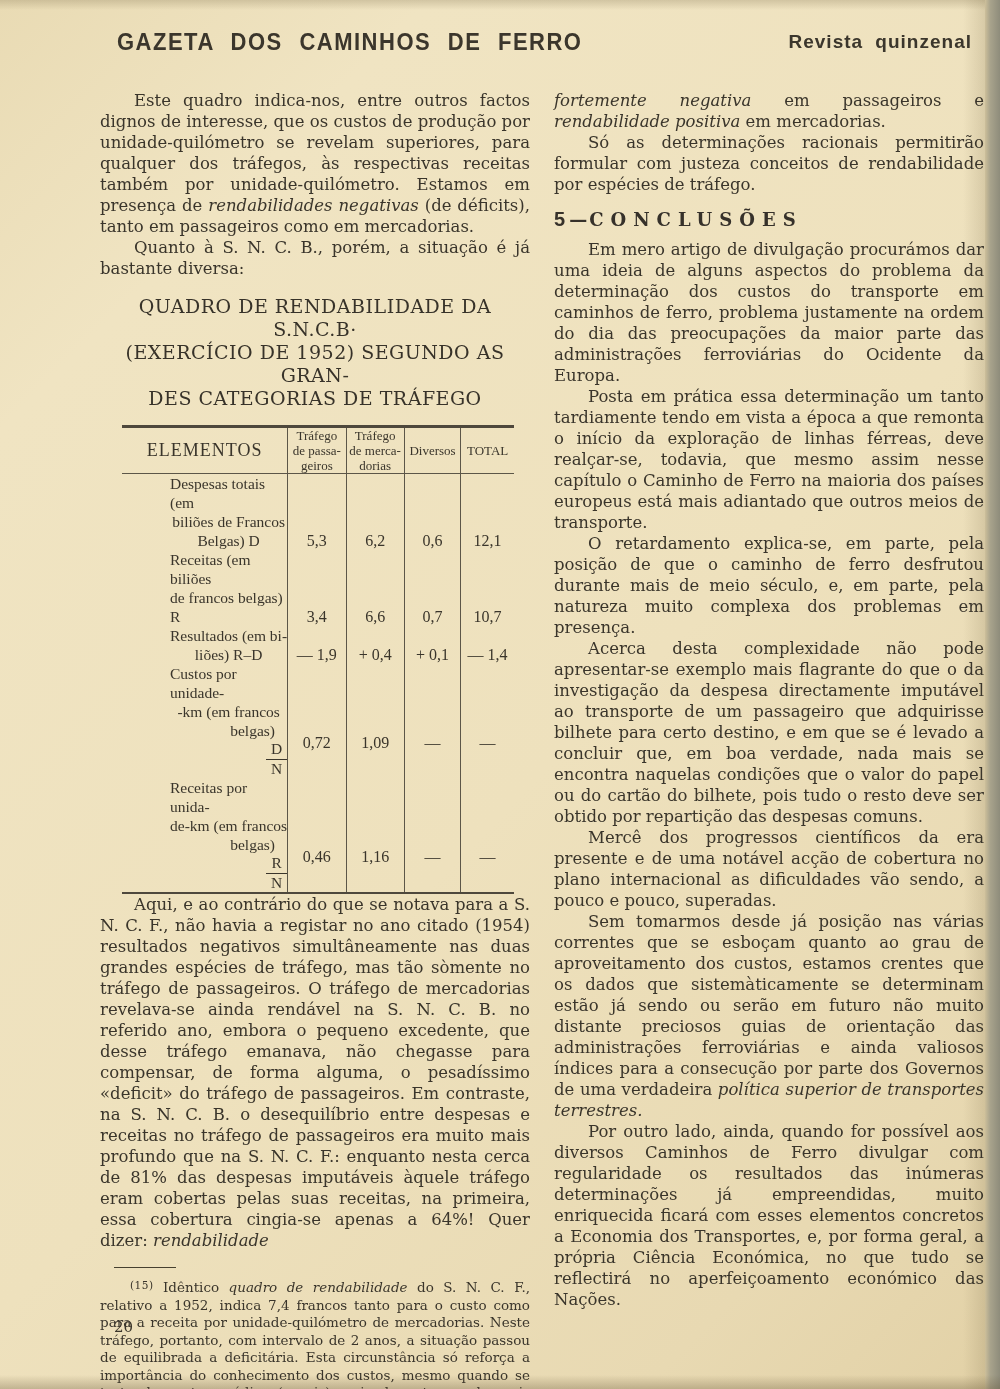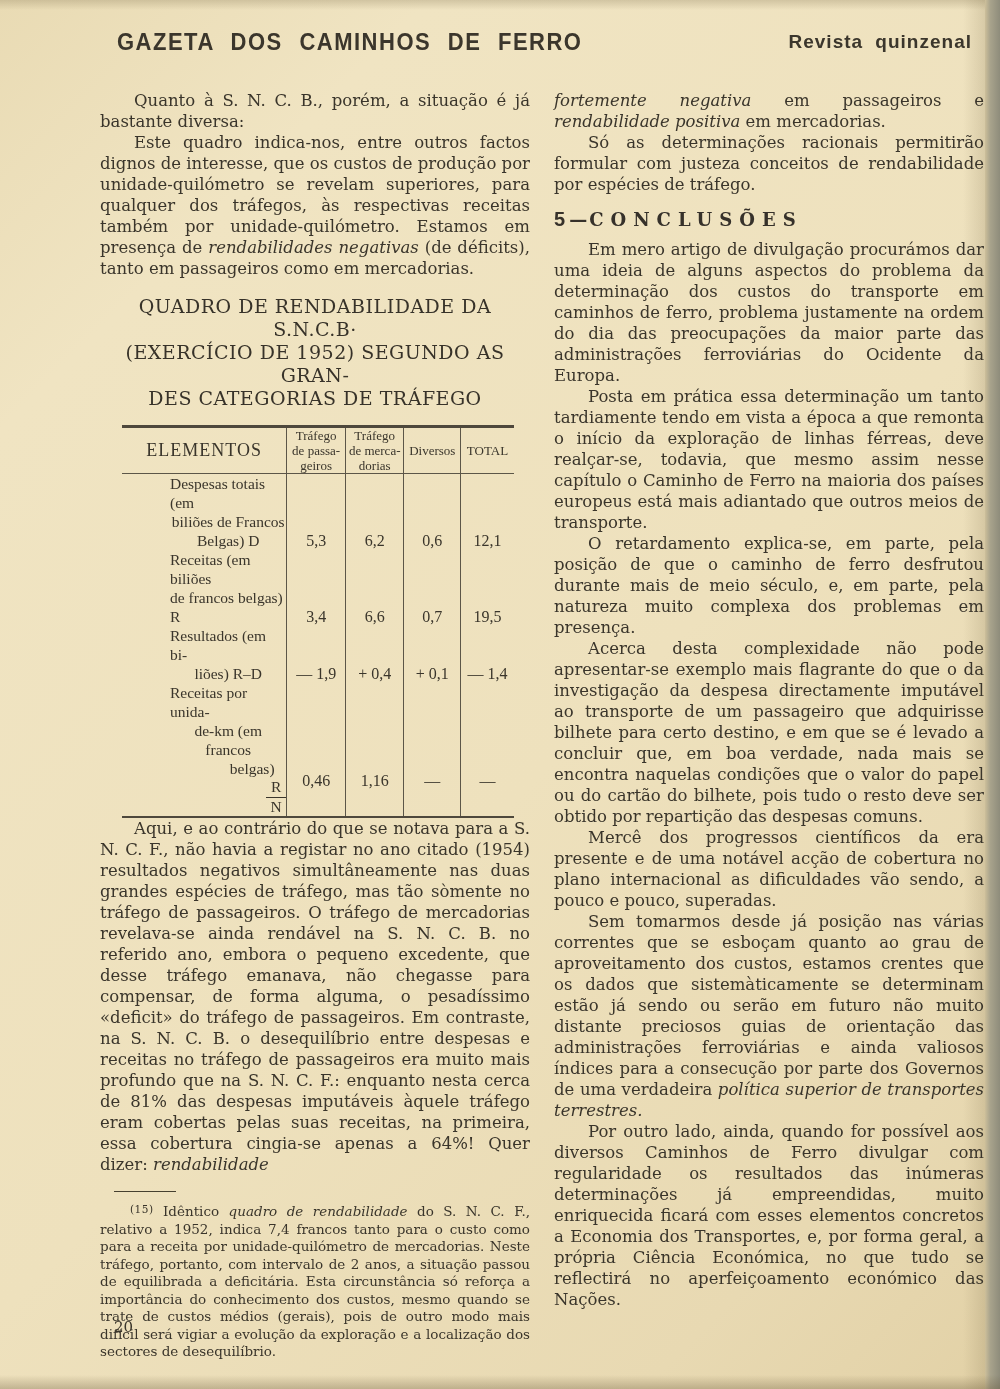--- a/index.html
+++ b/index.html
@@ -127,22 +127,22 @@
 <div class="page">
   <div class="edge-right-shadow"></div>
   <div class="edge-right"></div>
 
   <div class="masthead">GAZETA DOS CAMINHOS DE FERRO</div>
   <div class="issue-type">Revista quinzenal</div>
 
   <div class="columns">
 
     <div class="col">
+      <p class="b ind"><span>Este quadro indica-nos, entre outros factos dignos de interesse, que os custos de produção por unidade-quilómetro se revelam superiores, para qualquer dos tráfegos, às respectivas receitas também por unidade-quilómetro. Estamos em presença de </span><i>rendabilidades negativas</i><span> (de déficits), tanto em passageiros como em mercadorias.</span></p>
       <p class="b ind">Quanto à S. N. C. B., porém, a situação é já bastante diversa:</p>
-      <p class="b ind"><span>Este quadro indica-nos, entre outros factos dignos de interesse, que os custos de produção por unidade-quilómetro se revelam superiores, para qualquer dos tráfegos, às respectivas receitas também por unidade-quilómetro. Estamos em presença de </span><i>rendabilidades negativas</i><span> (de déficits), tanto em passageiros como em mercadorias.</span></p>
 
       <h2 class="table-title">
         <span>QUADRO DE RENDABILIDADE DA S.N.C.B·</span>
         <span>(EXERCÍCIO DE 1952) SEGUNDO AS GRAN-</span>
         <span>DES  CATEGORIAS  DE  TRÁFEGO</span>
       </h2>
 
       <table class="rend">
         <thead>
           <tr>
@@ -174,31 +174,48 @@
             <td class="val c5">12,1</td>
           </tr>
           <tr>
             <td class="lbl">
               <span class="first">Receitas (em biliões</span>
               <span class="first">de francos belgas) R</span>
             </td>
             <td class="val c2">3,4</td>
             <td class="val c3">6,6</td>
             <td class="val c4">0,7</td>
-            <td class="val c5">19,5</td>
+            <td class="val c5">10,7</td>
           </tr>
           <tr>
             <td class="lbl">
               <span class="first">Resultados (em bi-</span>
               <span>liões) R–D</span>
             </td>
             <td class="val c2">— 1,9</td>
             <td class="val c3">+ 0,4</td>
             <td class="val c4">+ 0,1</td>
             <td class="val c5">— 1,4</td>
+          </tr>
+          <tr>
+            <td class="lbl">
+              <span class="first">Custos por unidade-</span>
+              <span>-km (em francos</span>
+              <span>
+                <span>belgas)</span>
+                  <span class="frac">
+                    <span class="ft">D</span>
+                    <span class="fb">N</span>
+                  </span>
+              </span>
+            </td>
+            <td class="val raised c2">0,72</td>
+            <td class="val raised c3">1,09</td>
+            <td class="val raised c4">—</td>
+            <td class="val raised c5">—</td>
           </tr>
           <tr>
             <td class="lbl">
               <span class="first">Receitas por unida-</span>
               <span>de-km (em francos</span>
               <span>
                 <span>belgas)</span>
                   <span class="frac">
                     <span class="ft">R</span>
                     <span class="fb">N</span>

